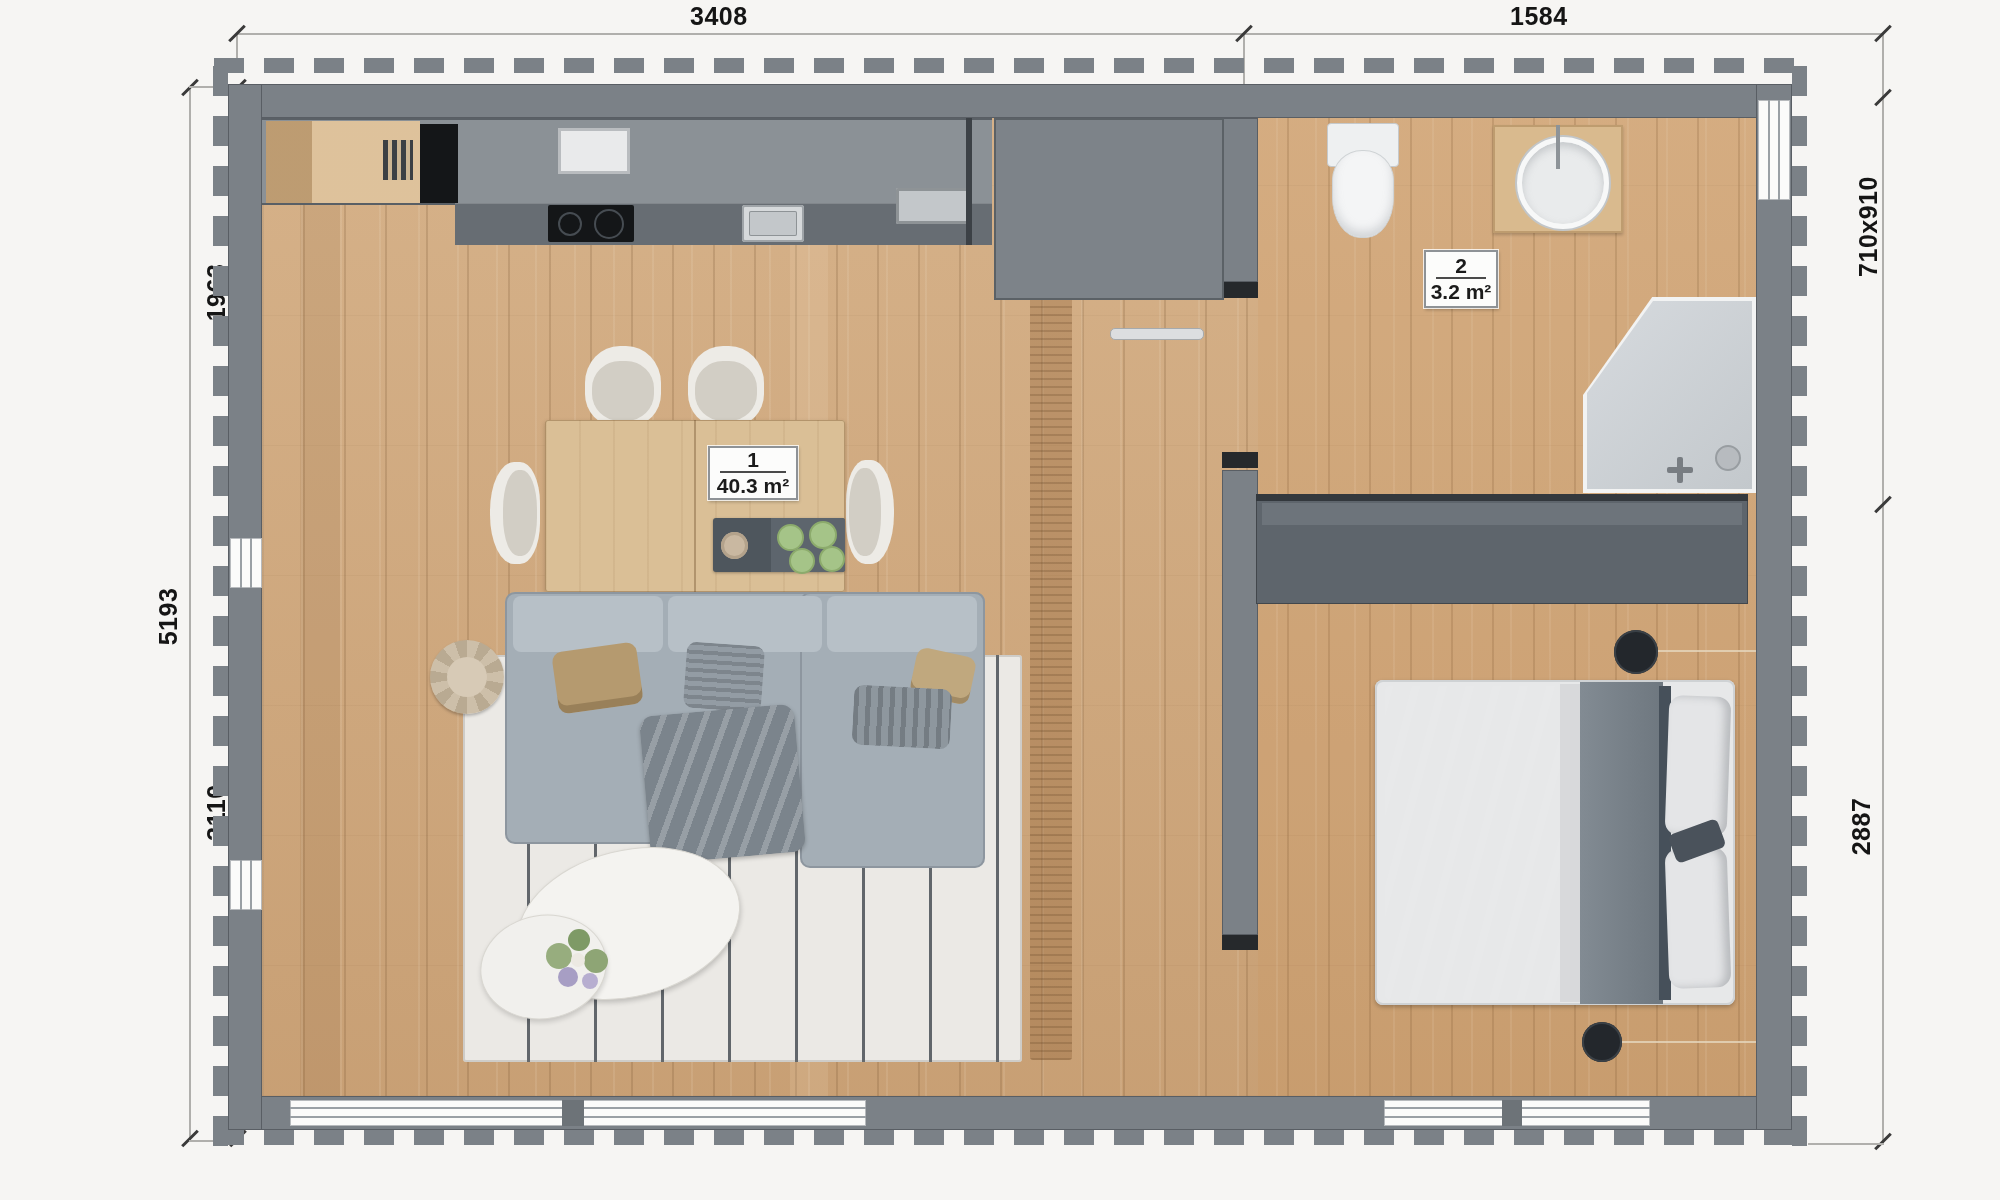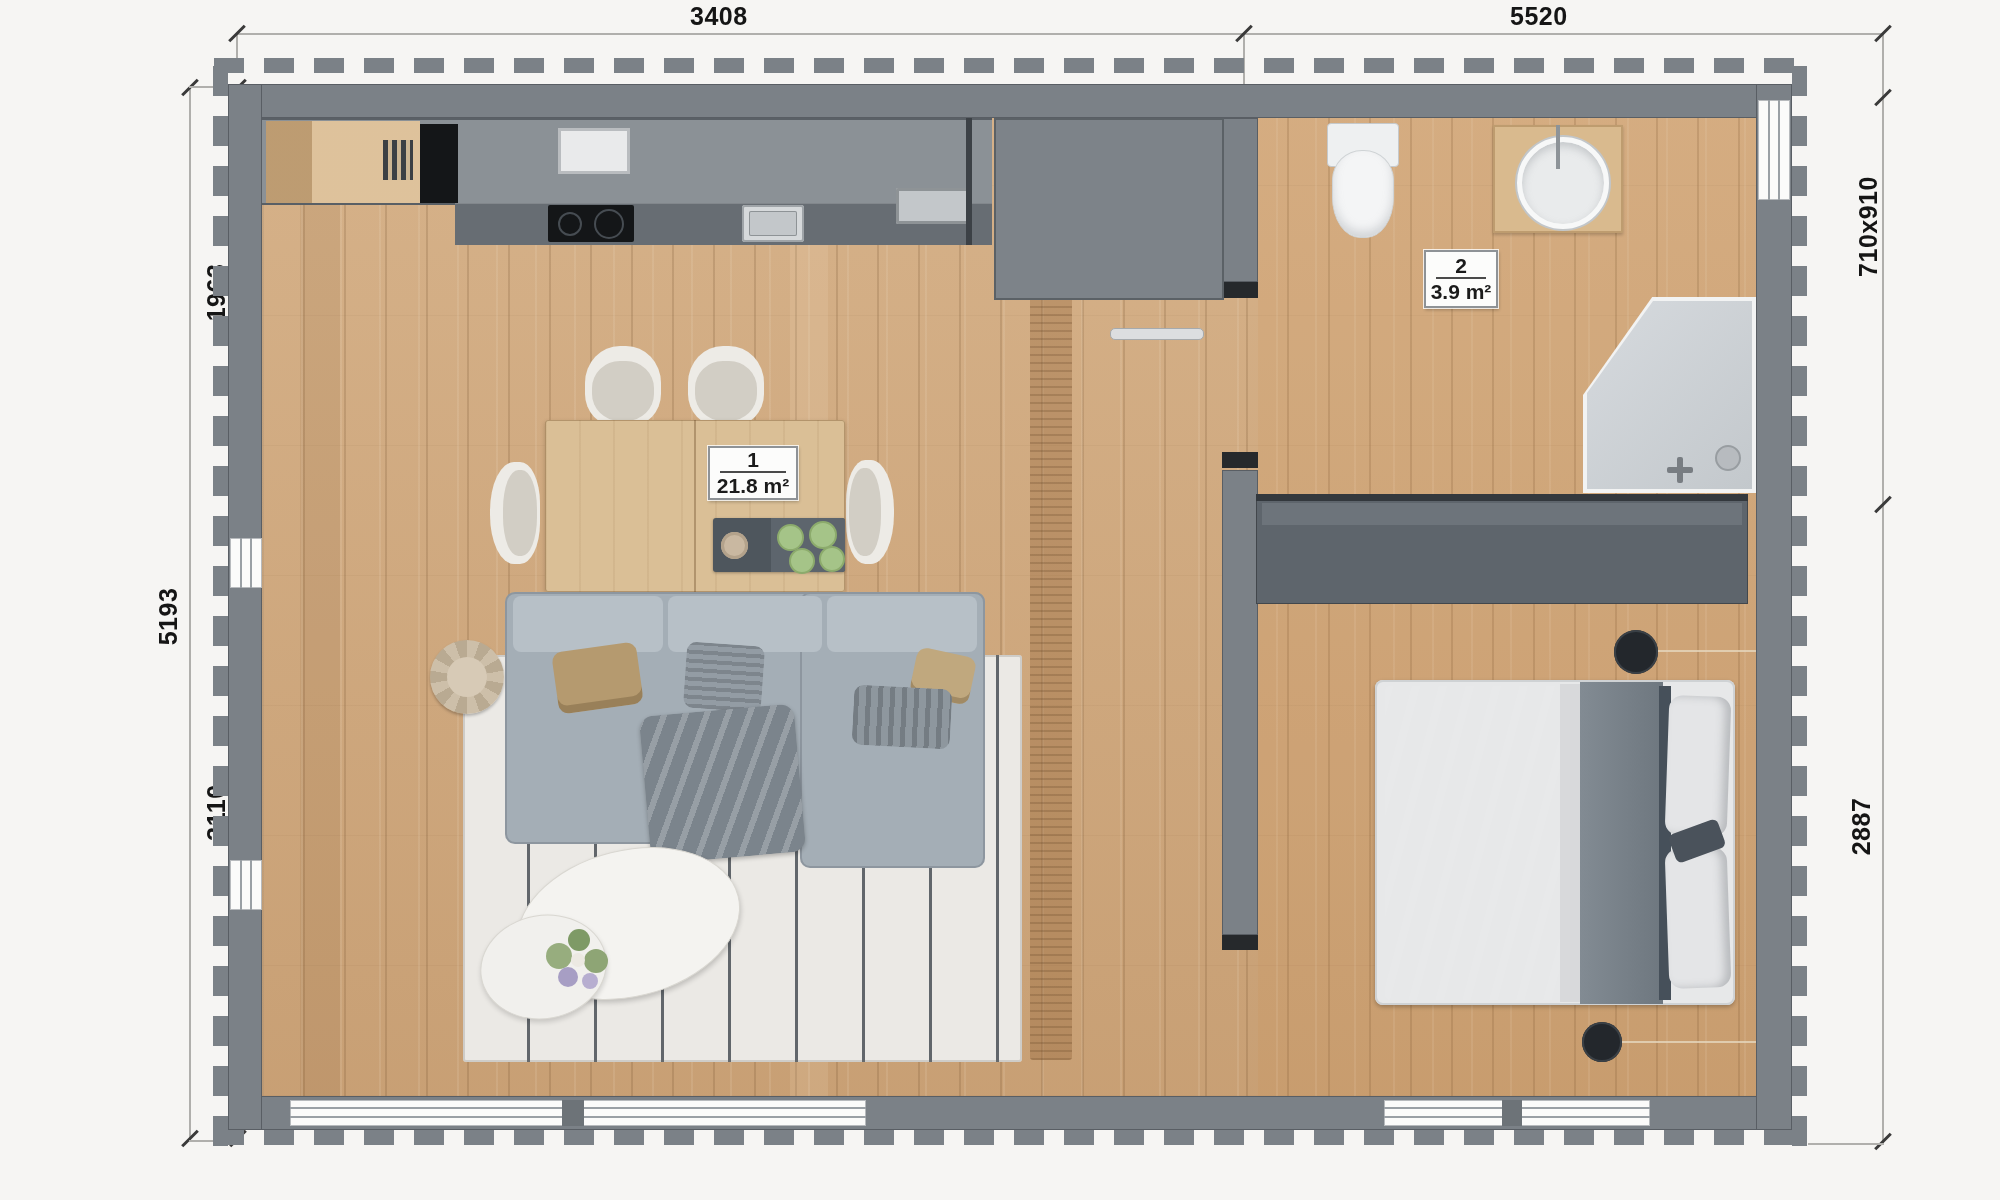--- a/index.html
+++ b/index.html
@@ -45,21 +45,21 @@
   <div>
 
     <div class="dimline-h" style="left:237px;top:33px;width:1646px;"></div>
     <div class="dimline-v" style="left:236px;top:33px;height:26px;"></div>
     <div class="dimline-v" style="left:1243px;top:33px;height:52px;"></div>
     <div class="dimline-v" style="left:1882px;top:33px;height:28px;"></div>
     <div class="tick" style="left:226px;top:32px;"></div>
     <div class="tick" style="left:1233px;top:32px;"></div>
     <div class="tick" style="left:1872px;top:32px;"></div>
     <div class="dimtext" style="left:690px;top:2px;">3408</div>
-    <div class="dimtext" style="left:1510px;top:2px;">5520</div>
+    <div class="dimtext" style="left:1510px;top:2px;">1584</div>
 
     <div class="dimline-v" style="left:189px;top:86px;height:1056px;"></div>
     <div class="tick" style="left:179px;top:86px;"></div>
     <div class="tick" style="left:179px;top:1137px;"></div>
     <div class="dimtext v" style="left:140px;top:602px;">5193</div>
 
     <div class="dimline-v" style="left:237px;top:86px;height:1056px;"></div>
     <div class="tick" style="left:227px;top:86px;"></div>
     <div class="tick" style="left:227px;top:492px;"></div>
     <div class="tick" style="left:227px;top:1137px;"></div>
@@ -193,40 +193,40 @@
       <span class="abs" style="left:30px;top:6px;width:22px;height:22px;background:#7e9a66;border-radius:50%;"></span>
       <span class="abs" style="left:46px;top:26px;width:24px;height:24px;background:#8ea575;border-radius:50%;"></span>
       <span class="abs" style="left:20px;top:44px;width:20px;height:20px;background:#a79ec4;border-radius:50%;"></span>
       <span class="abs" style="left:44px;top:50px;width:16px;height:16px;background:#b7aed0;border-radius:50%;"></span>
       <span class="abs" style="left:33px;top:30px;width:14px;height:14px;background:#ece9e2;border-radius:50%;"></span>
     </span>
   </div>
 
   <div class="room-label" style="left:708px;top:446px;width:86px;height:50px;">
     <span class="rl-num">1</span>
-    <span class="rl-area">21.8 m²</span>
+    <span class="rl-area">40.3 m²</span>
   </div>
 
   <div class="abs" style="left:1327px;top:123px;width:70px;height:42px;background:#eef0f1;border:1px solid #c5c9cc;border-radius:4px;"></div>
   <div class="abs" style="left:1332px;top:150px;width:60px;height:86px;background:#f4f5f6;border:1px solid #cfd3d5;border-radius:30px 30px 46% 46%;box-shadow:inset 0 -6px 10px rgba(150,155,160,.35);"></div>
   <div class="abs" style="left:1493px;top:125px;width:130px;height:108px;background:#d9ba8e;box-shadow:inset 0 0 0 2px rgba(140,100,55,.35),0 2px 3px rgba(0,0,0,.2);">
     <span class="abs" style="left:24px;top:12px;width:82px;height:82px;border-radius:50%;background:#e9ebec;border:5px solid #f7f8f8;box-shadow:0 0 0 2px #c2c6c9, inset 0 4px 8px rgba(140,145,150,.4);"></span>
     <span class="abs" style="left:63px;top:0;width:4px;height:44px;background:#8d9398;"></span>
   </div>
 
   <div class="abs" style="left:1583px;top:297px;width:173px;height:196px;background:#f2f3f3;clip-path:polygon(40% 0,100% 0,100% 100%,0 100%,0 50%);">
     <span class="abs" style="left:4px;top:4px;right:4px;bottom:4px;background:linear-gradient(135deg,#d6dade,#c3c8cc);clip-path:polygon(40% 0,100% 0,100% 100%,0 100%,0 49%);"></span>
     <span class="abs" style="left:132px;top:148px;width:22px;height:22px;background:#b7bbbf;border:2px solid #989da1;border-radius:50%;"></span>
     <span class="abs" style="left:84px;top:170px;width:26px;height:6px;background:#787d82;border-radius:2px;"></span>
     <span class="abs" style="left:94px;top:160px;width:6px;height:26px;background:#787d82;border-radius:2px;"></span>
   </div>
 
   <div class="room-label" style="left:1424px;top:250px;width:70px;height:54px;">
     <span class="rl-num">2</span>
-    <span class="rl-area">3.9 m²</span>
+    <span class="rl-area">3.2 m²</span>
   </div>
 
   <div class="abs" style="left:1256px;top:494px;width:492px;height:110px;background:var(--closet,#5e656c);box-shadow:inset 0 0 0 1px #42474c;">
     <span class="abs" style="left:0;top:0;width:492px;height:7px;background:#33383d;"></span>
     <span class="abs" style="left:6px;top:9px;width:480px;height:22px;background:#6d747b;"></span>
   </div>
 
   <div class="abs" style="left:1614px;top:630px;width:44px;height:44px;border-radius:50%;background:#23272c;box-shadow:inset 0 0 0 2px #3a4046;"></div>
   <div class="abs" style="left:1658px;top:650px;width:98px;height:2px;background:rgba(230,215,190,.8);"></div>
   <div class="abs" style="left:1582px;top:1022px;width:40px;height:40px;border-radius:50%;background:#23272c;box-shadow:inset 0 0 0 2px #3a4046;"></div>

